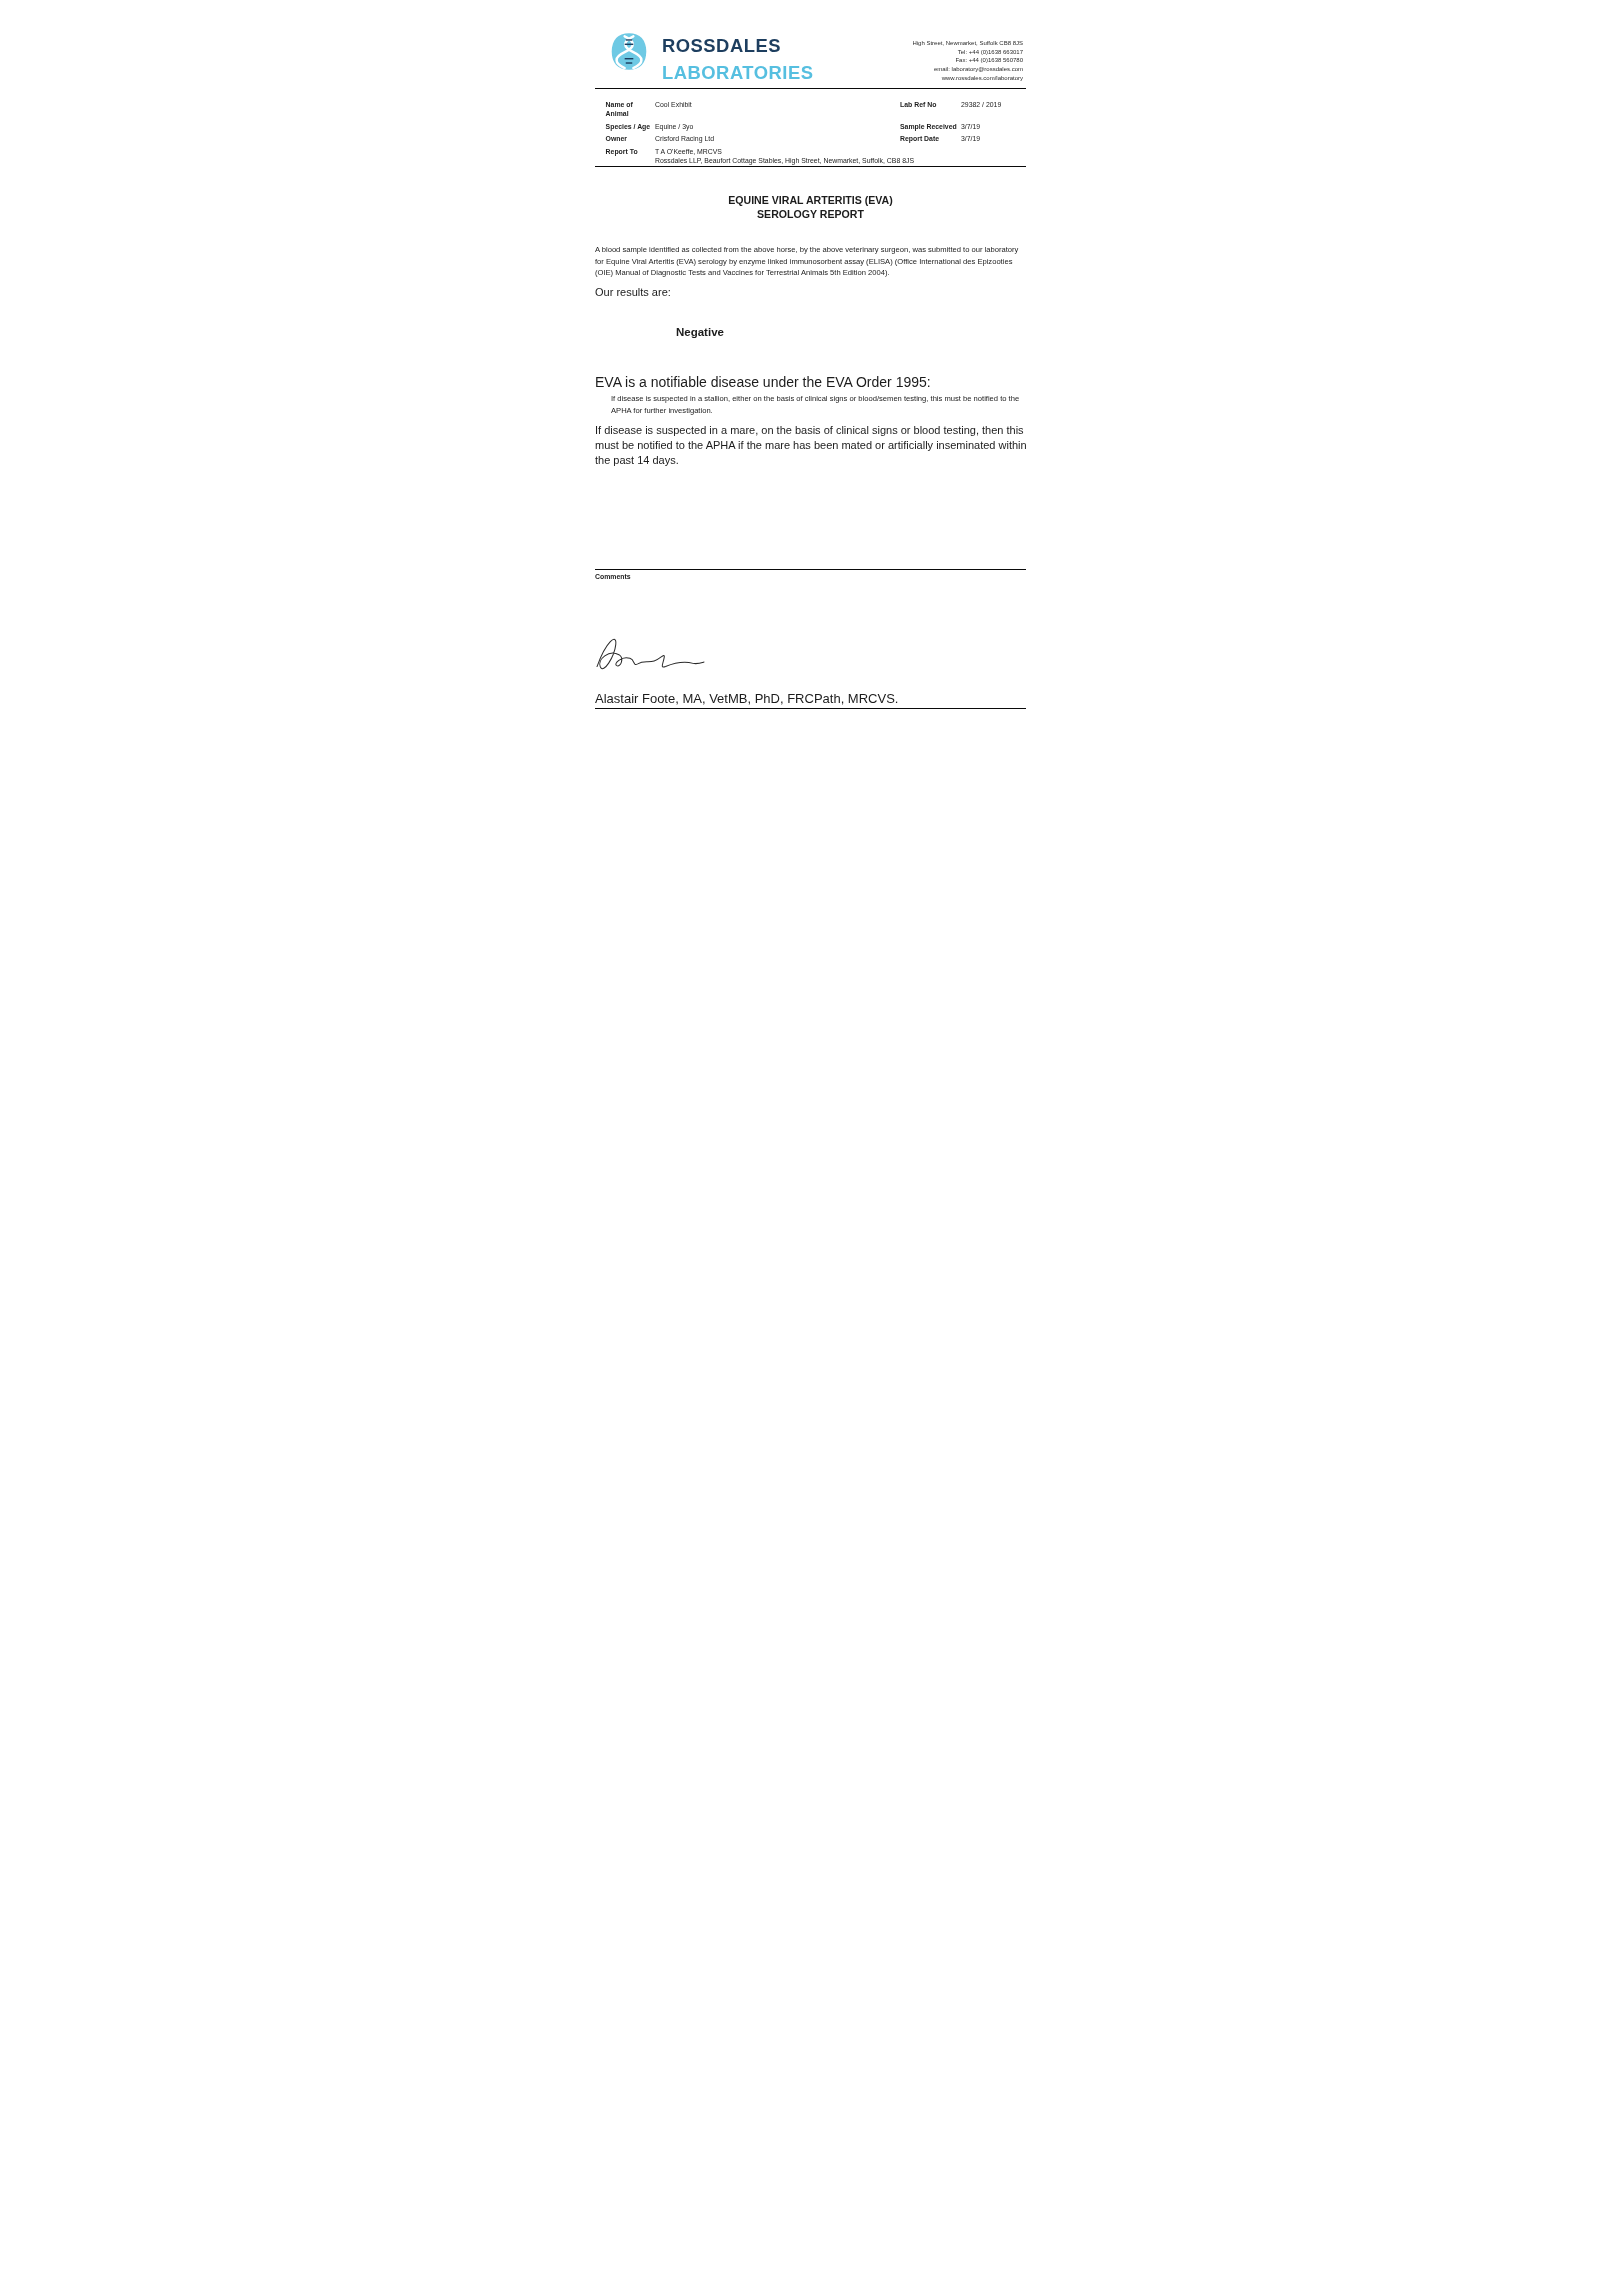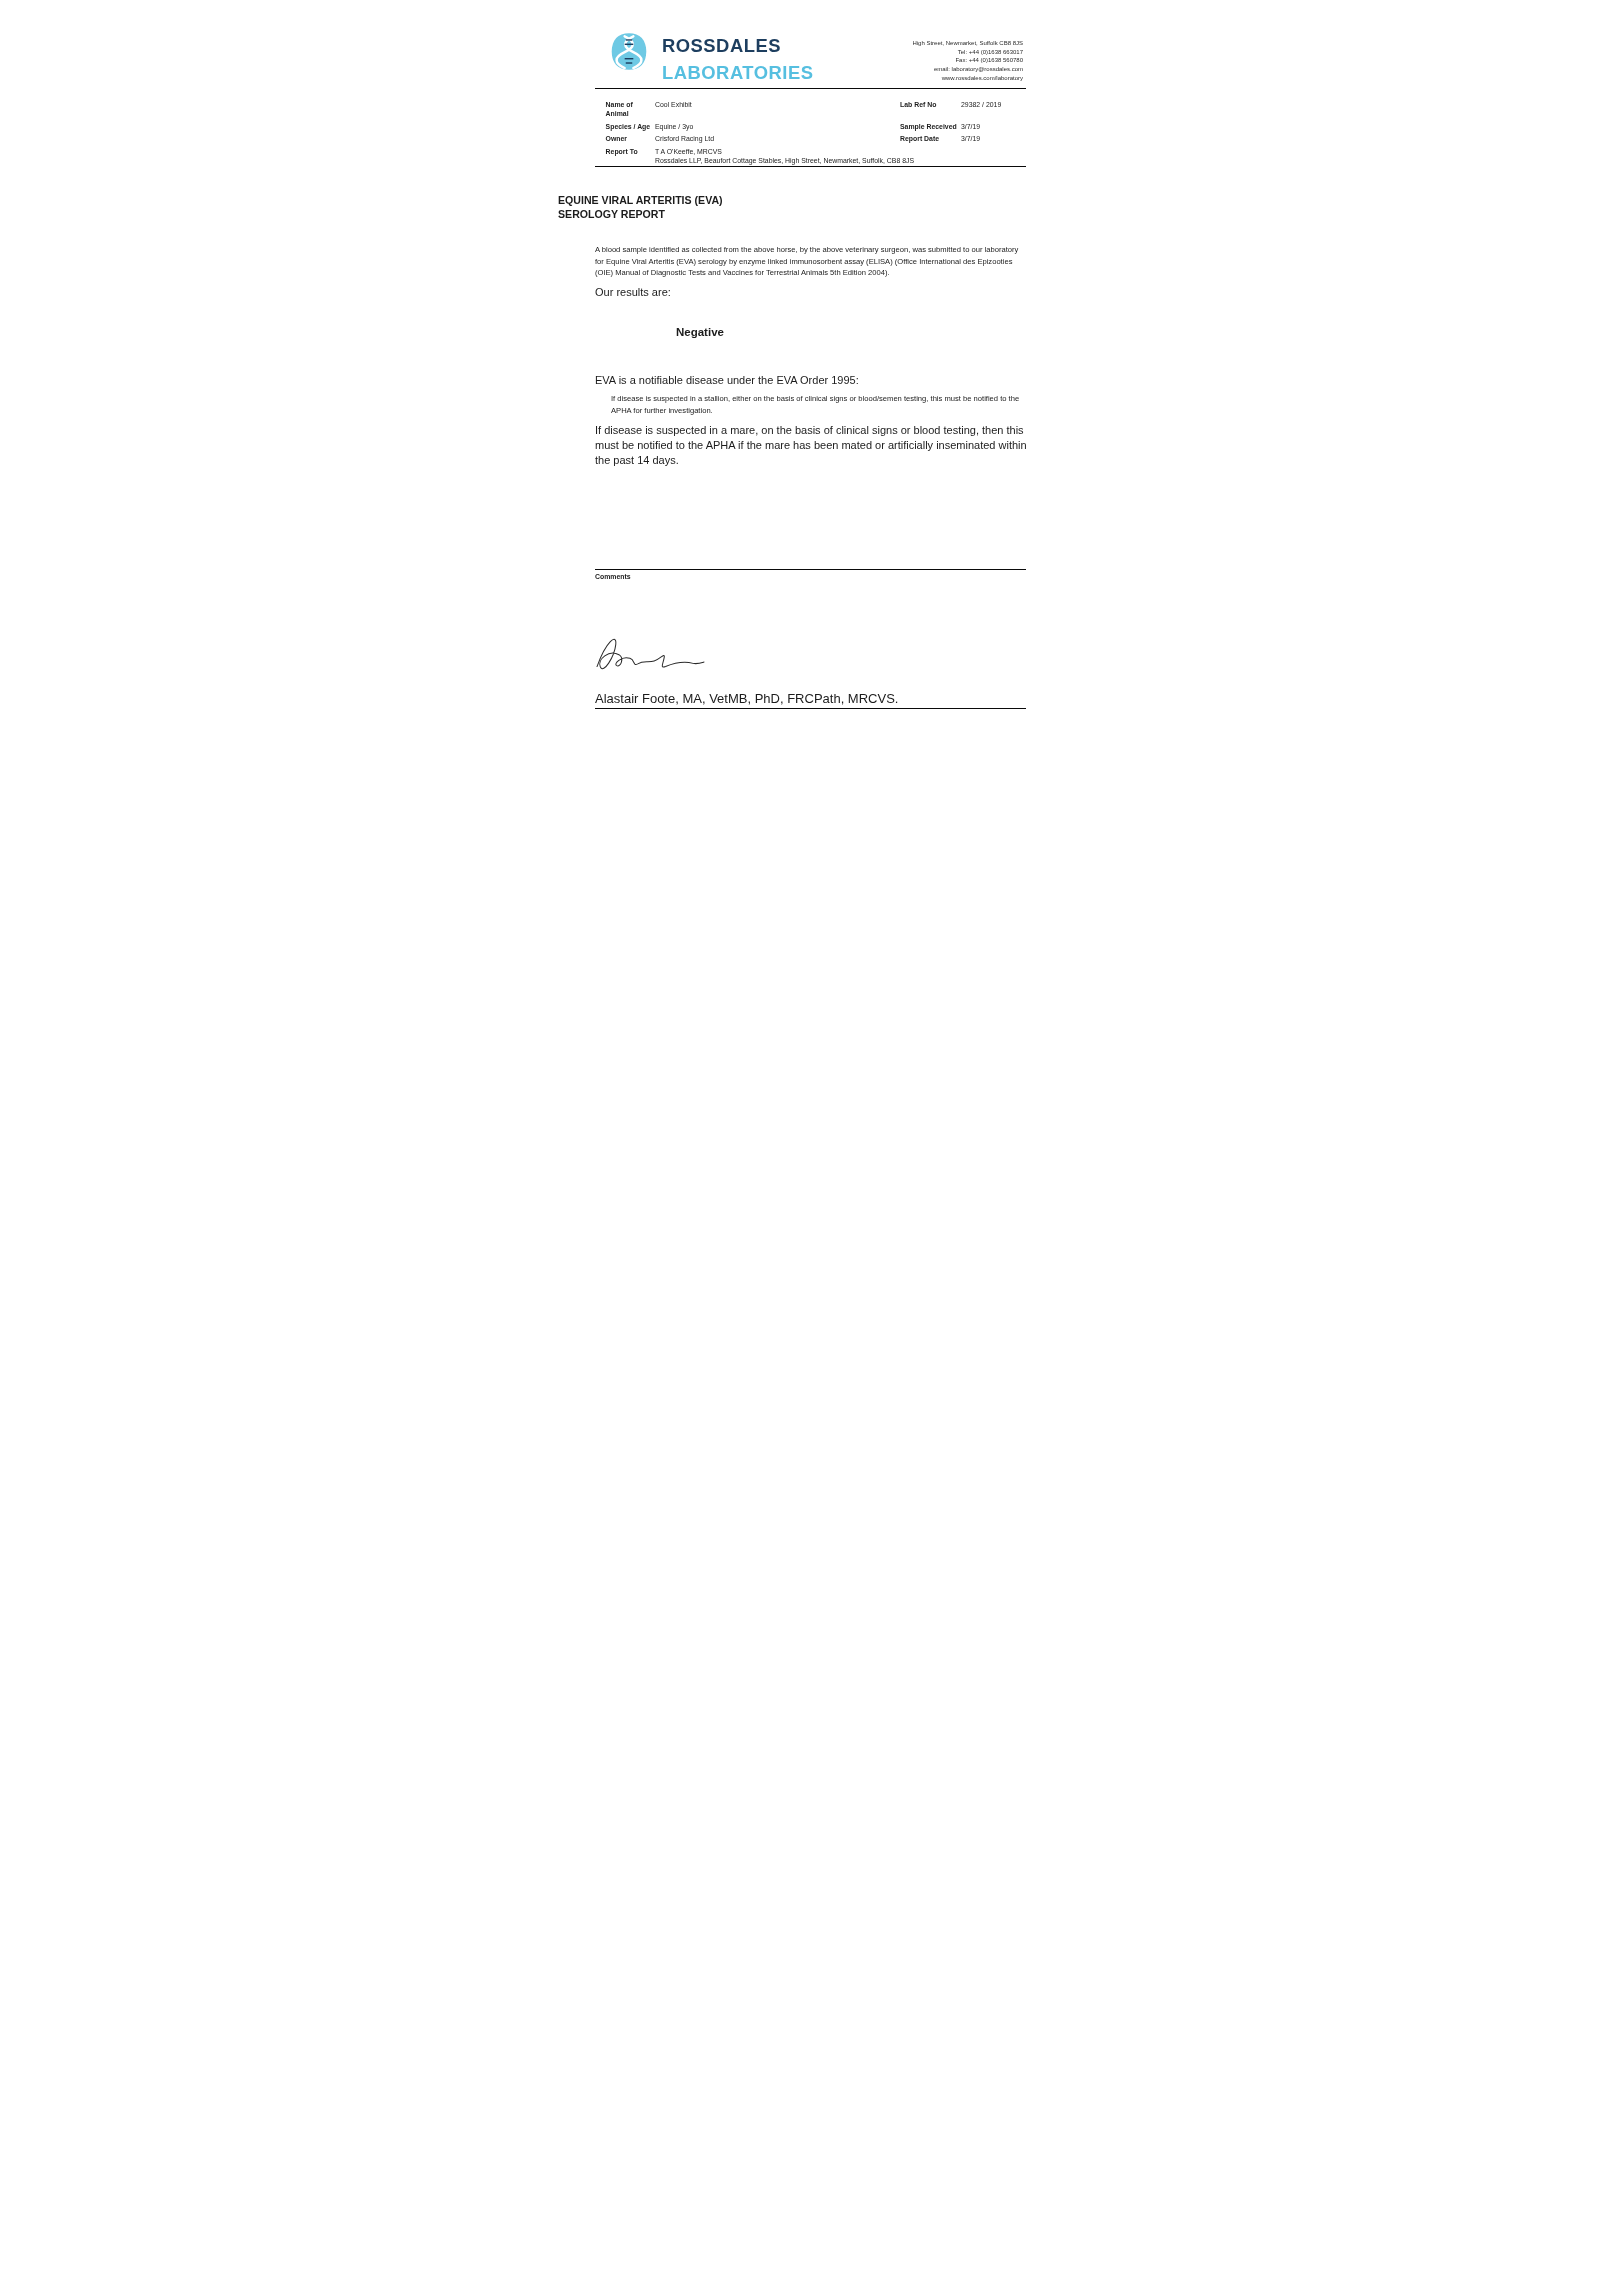--- a/index.html
+++ b/index.html
@@ -31,25 +31,25 @@
   
   .info{position:absolute;top:101px;left:37px;right:37px;font-size:6.9px;}
   .info-row{display:flex;margin-bottom:4.1px;line-height:8.7px;}
   .cell-label{width:60px;padding-left:10.6px;font-weight:bold;flex:none;}
   .cell-value{width:245px;flex:none;}
   .cell-value.wide{width:auto;flex:1;}
   .cell-rlabel{width:61px;font-weight:bold;flex:none;}
   .cell-rvalue{flex:1;}
   .value-line2{display:block;}
   
-  .title{position:absolute;top:193px;left:0;right:0;font-weight:bold;font-size:10.6px;line-height:14.2px;}
+  .title{position:absolute;top:193px;left:0;right:0;text-align:center;font-weight:bold;font-size:10.6px;line-height:14.2px;}
   .intro{position:absolute;top:244px;left:37px;right:35px;font-size:7.6px;line-height:11.5px;}
   .results-intro{position:absolute;top:286px;left:37px;font-size:11px;}
   .result{position:absolute;top:326px;left:118px;font-size:11.5px;font-weight:bold;}
-  .notifiable{position:absolute;top:374px;left:37px;font-size:11px;}
+  .notifiable{position:absolute;top:374px;left:37px;font-size:14px;}
   .stallion{position:absolute;top:393px;left:37px;right:35px;font-size:7.6px;line-height:11.5px;margin-left:16px;}
   .mare{position:absolute;top:423px;left:37px;right:35px;font-size:11px;line-height:15px;}
   
   .comments{position:absolute;top:573px;left:37px;font-size:6.9px;font-weight:bold;}
   .signature{position:absolute;top:630px;left:35px;width:115px;height:48px;}
   .signatory{position:absolute;top:691px;left:37px;font-size:13px;}
 </style>
 </head>
 <body>
 

